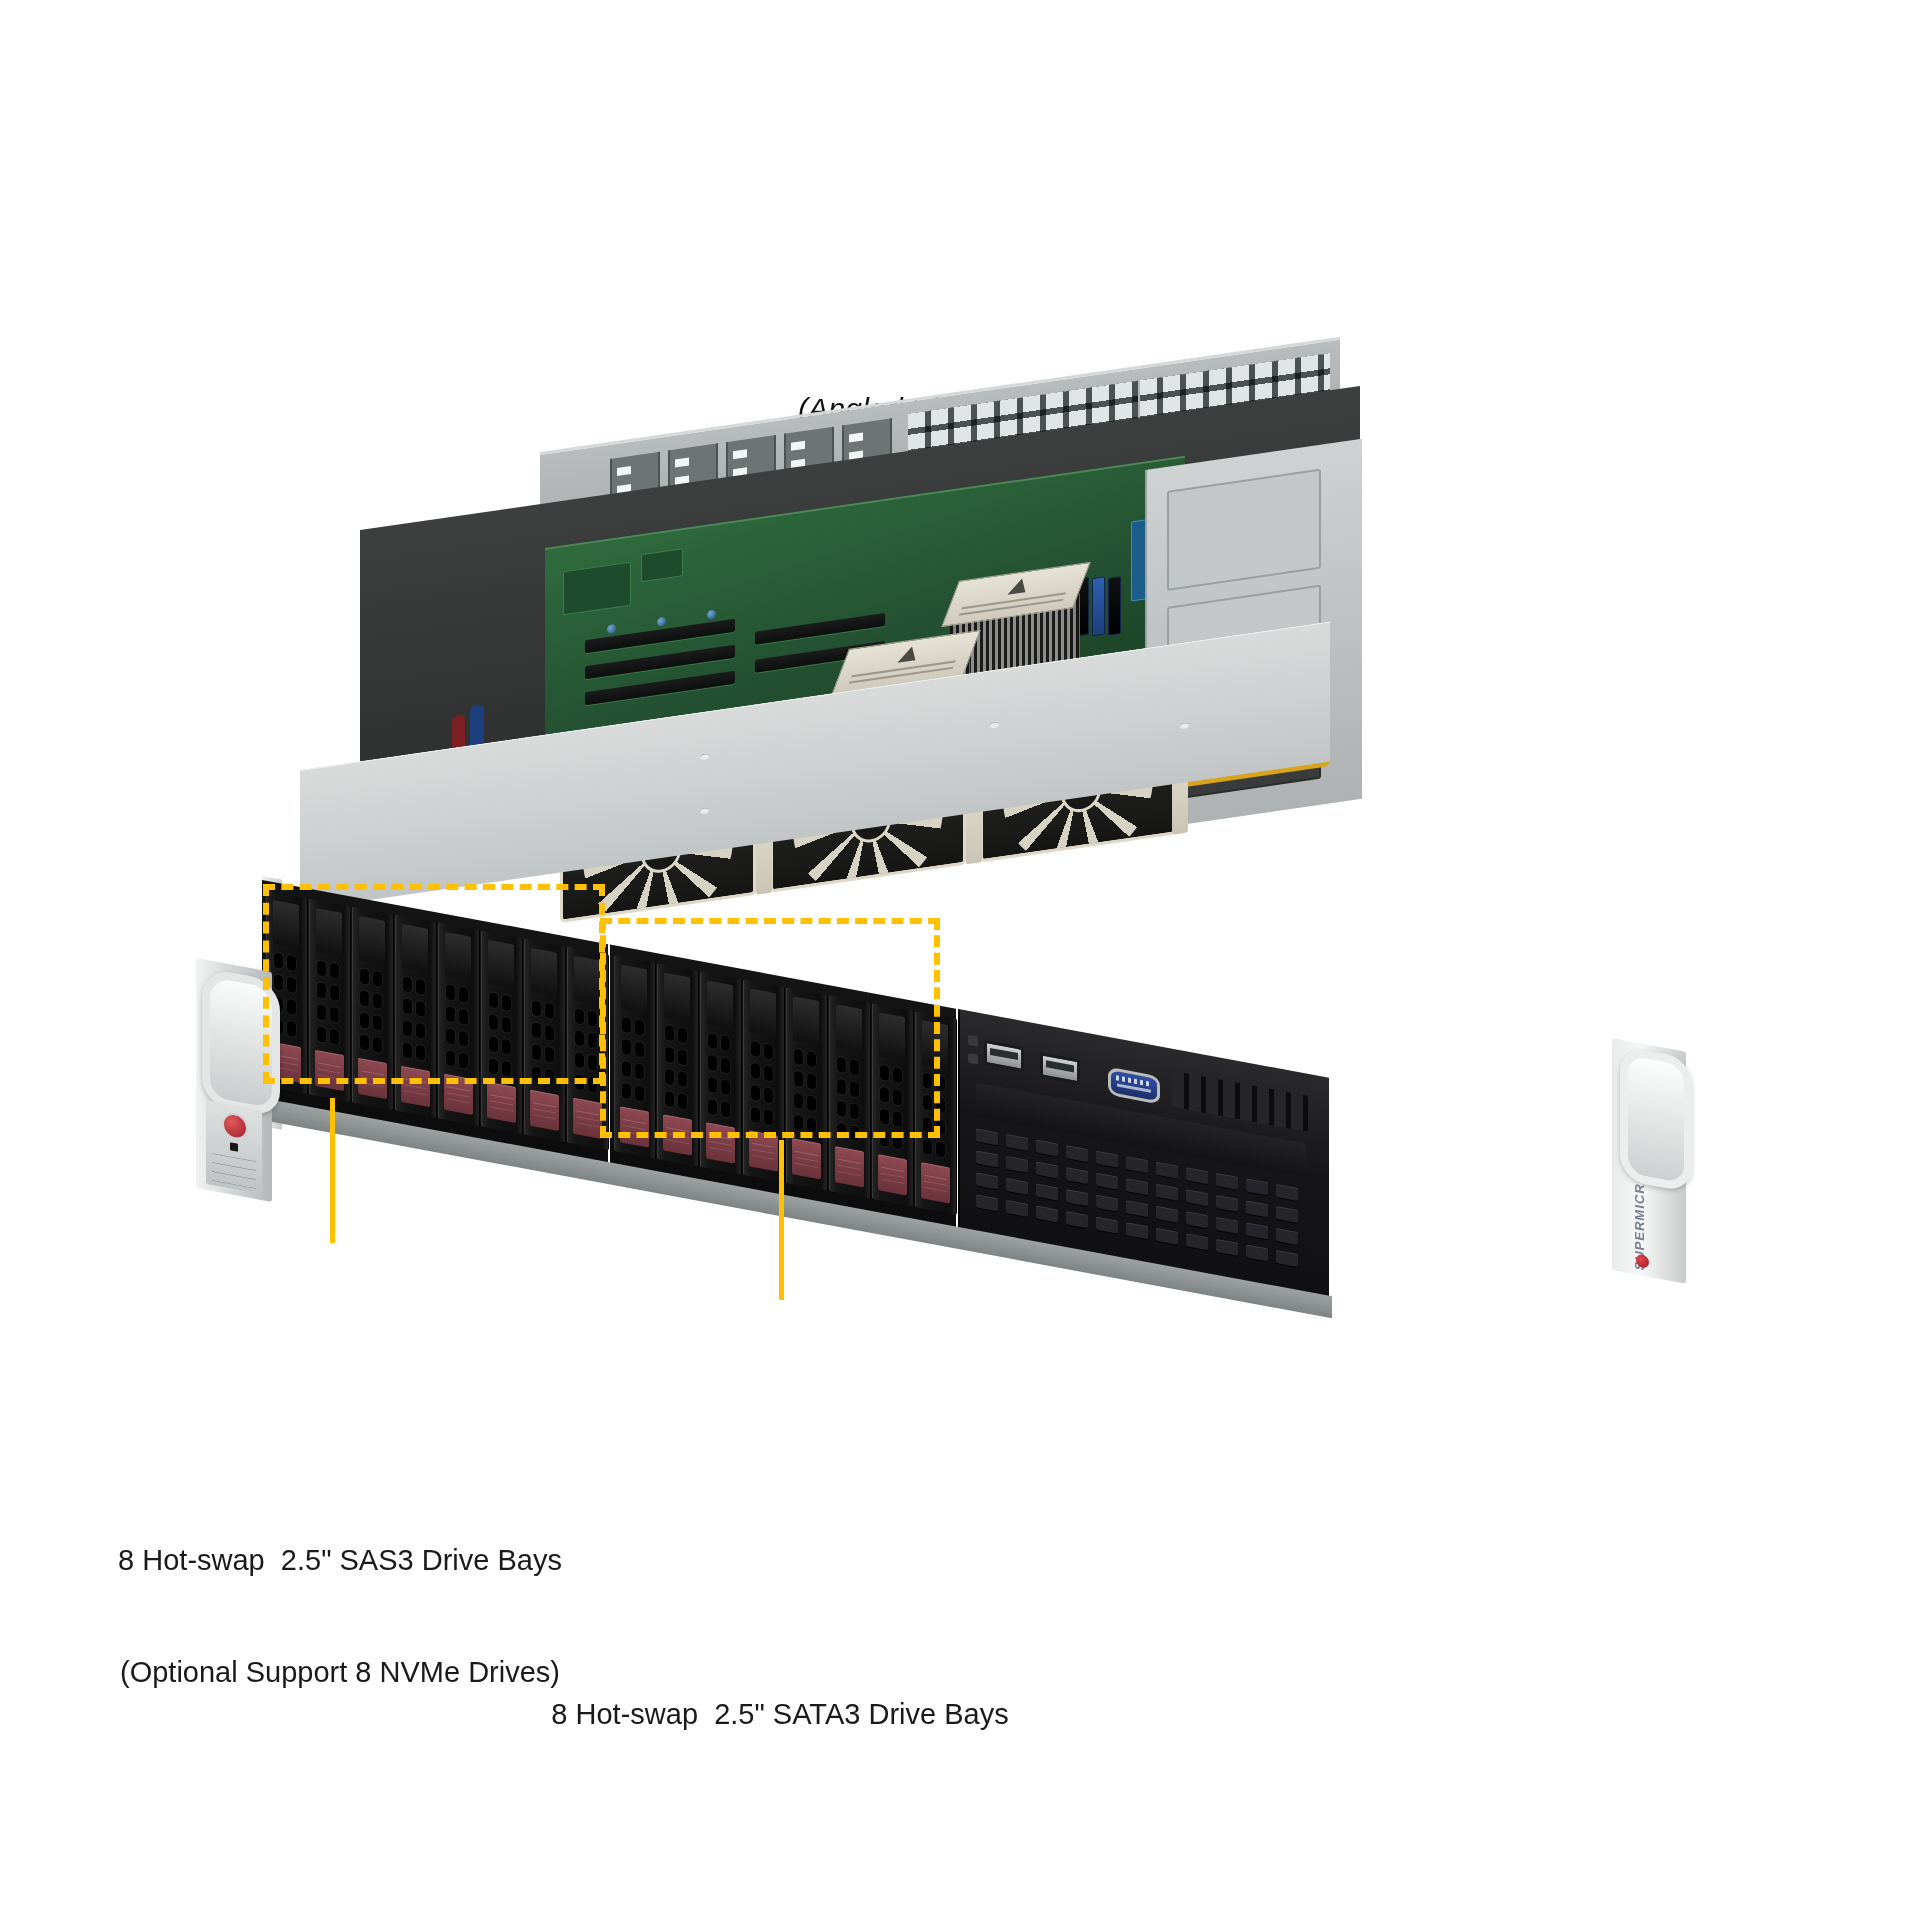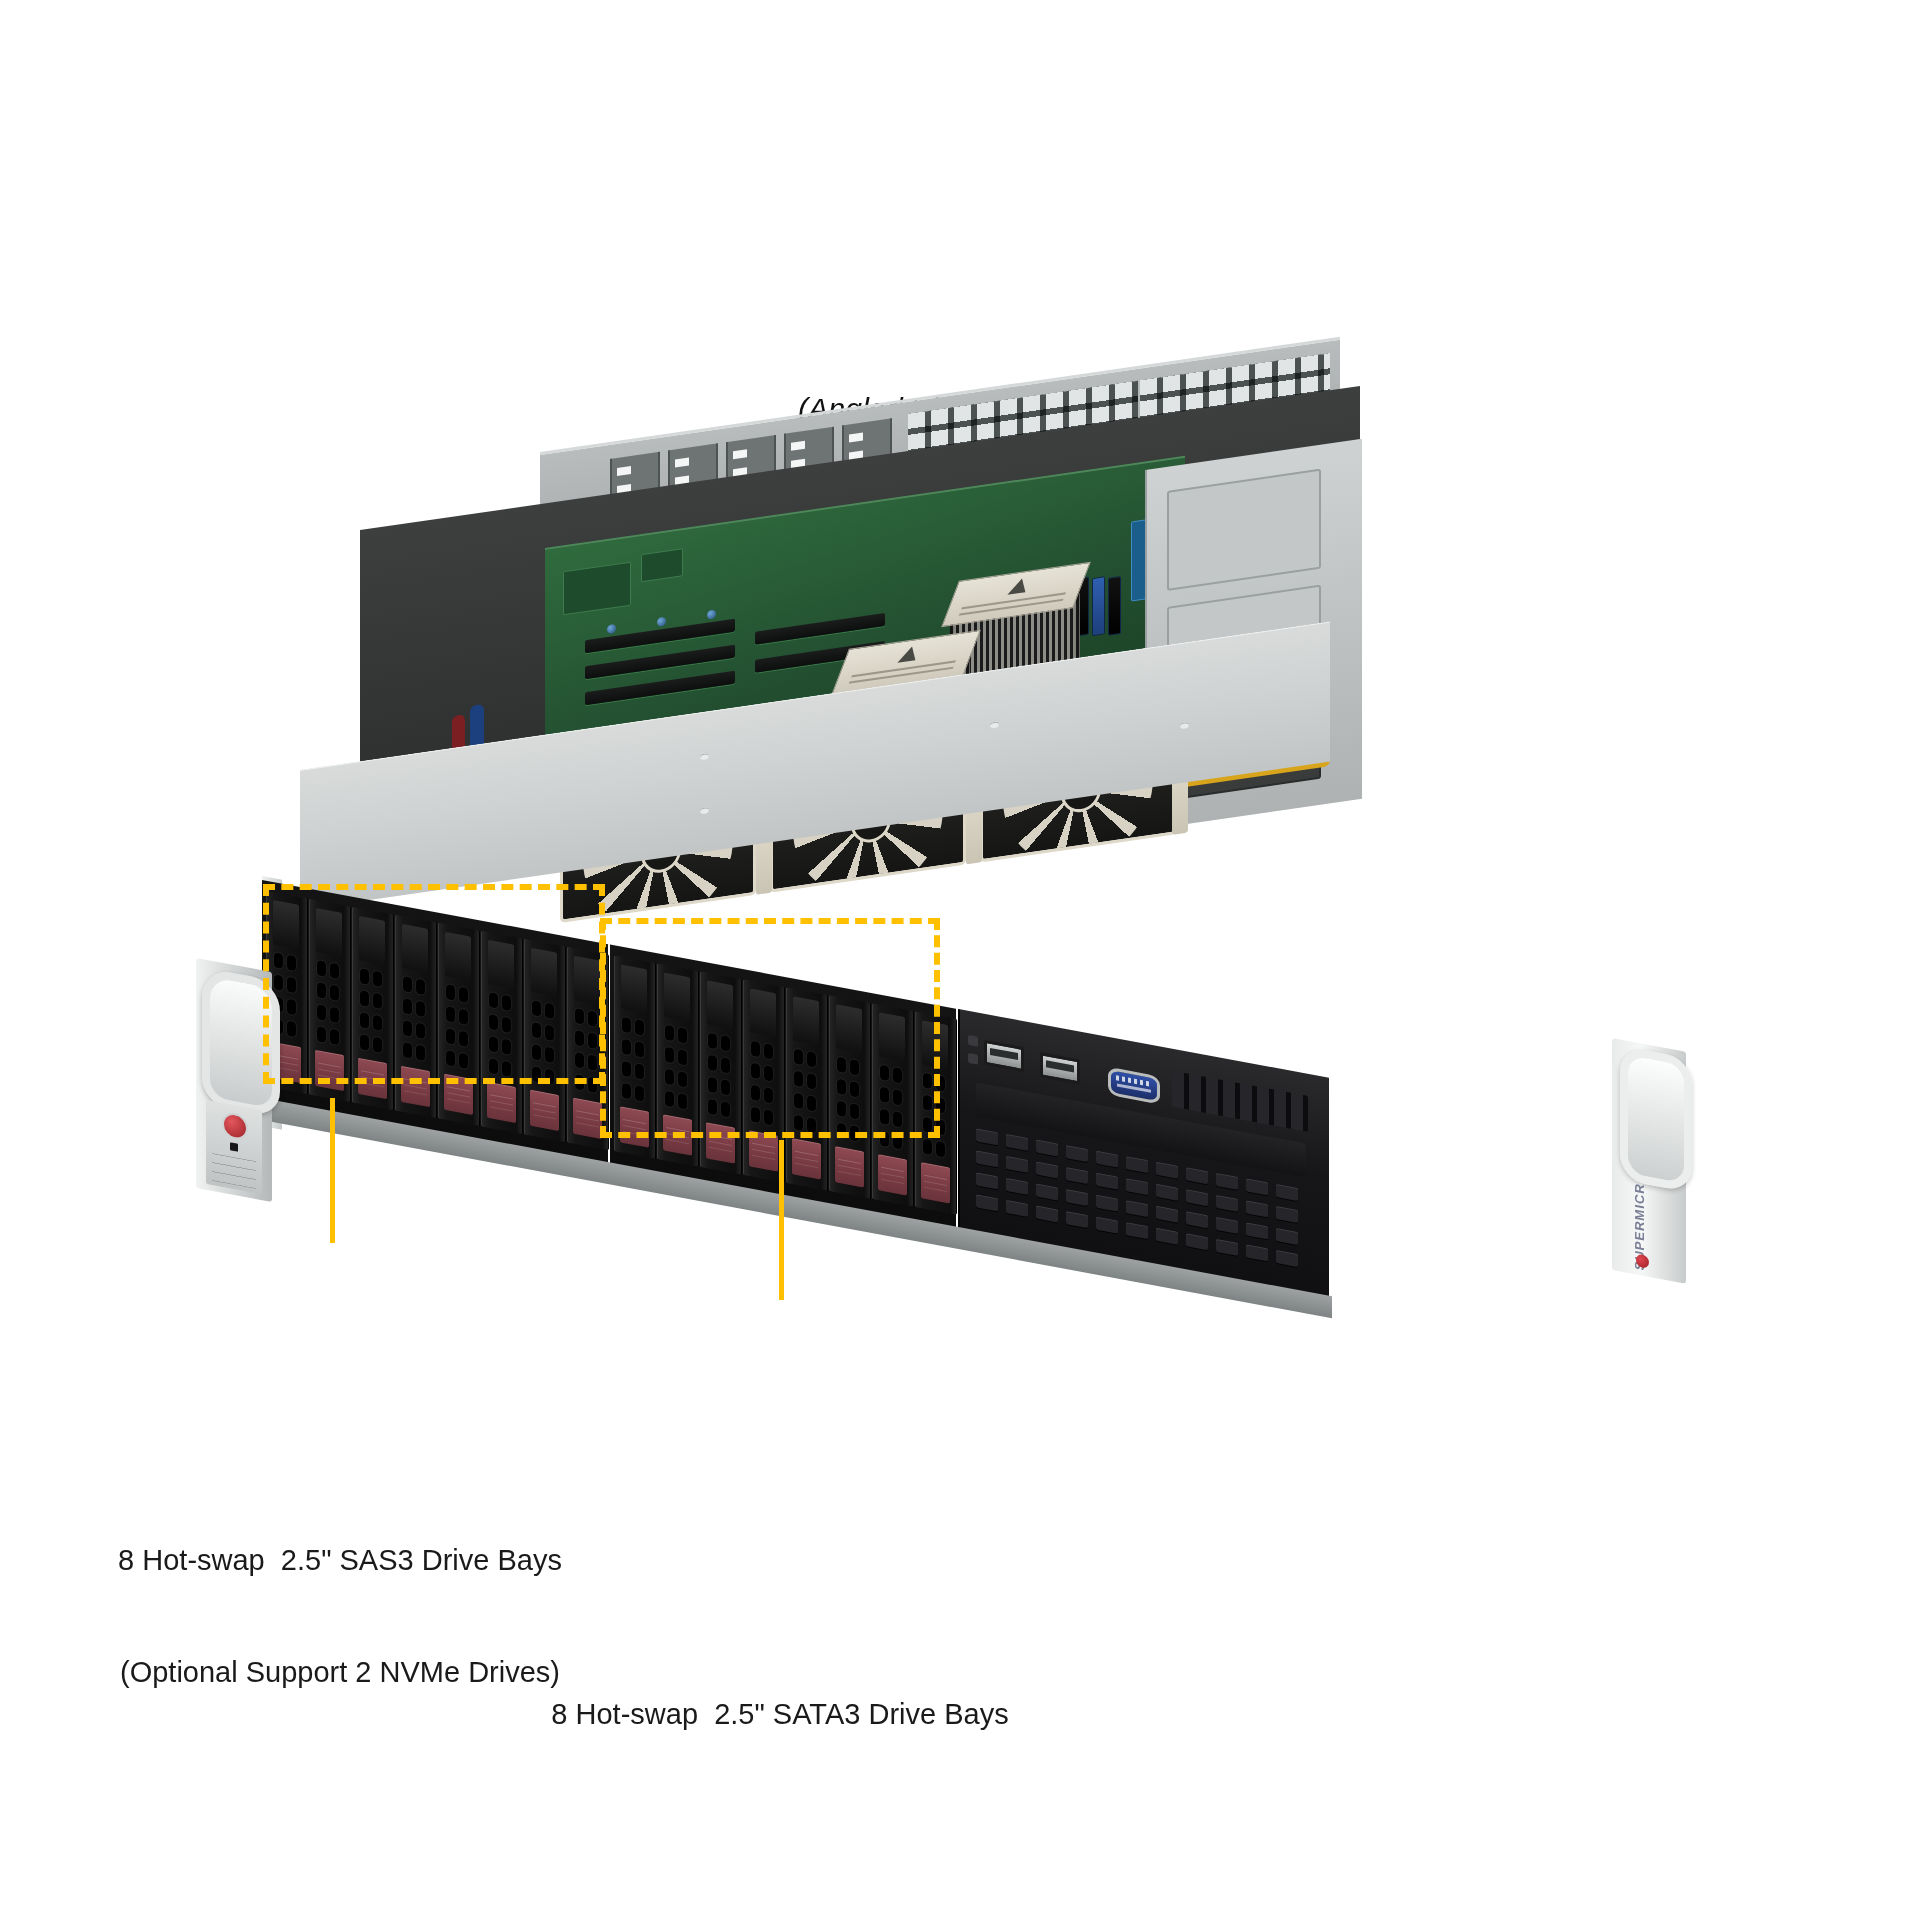--- a/index.html
+++ b/index.html
@@ -721,18 +721,18 @@
 
   <div class="dashbox" id="dash-sas3" style="left: 263px; top: 884px; width: 342px; height: 200px; border-color: rgb(255, 192, 0);"></div>
   <div class="dashbox" id="dash-sata3" style="left: 600px; top: 918px; width: 340px; height: 220px; border-color: rgb(255, 192, 0);"></div>
 
   <div class="leader" style="left: 330px; top: 1098px; height: 145px; background: rgb(255, 192, 0);"></div>
   <div class="leader" style="left: 779px; top: 1140px; height: 160px; background: rgb(255, 192, 0);"></div>
 </div>
 
 <div class="caption" style="left:0px;top:1468px;width:680px">
   <div>8 Hot-swap  2.5" SAS3 Drive Bays</div>
-  <div>(Optional Support 2 NVMe Drives)</div>
+  <div>(Optional Support 8 NVMe Drives)</div>
 </div>
 
 <div class="caption" style="left:460px;top:1622px;width:640px">
   <div>8 Hot-swap  2.5" SATA3 Drive Bays</div>
 </div>
 
 </body></html>

